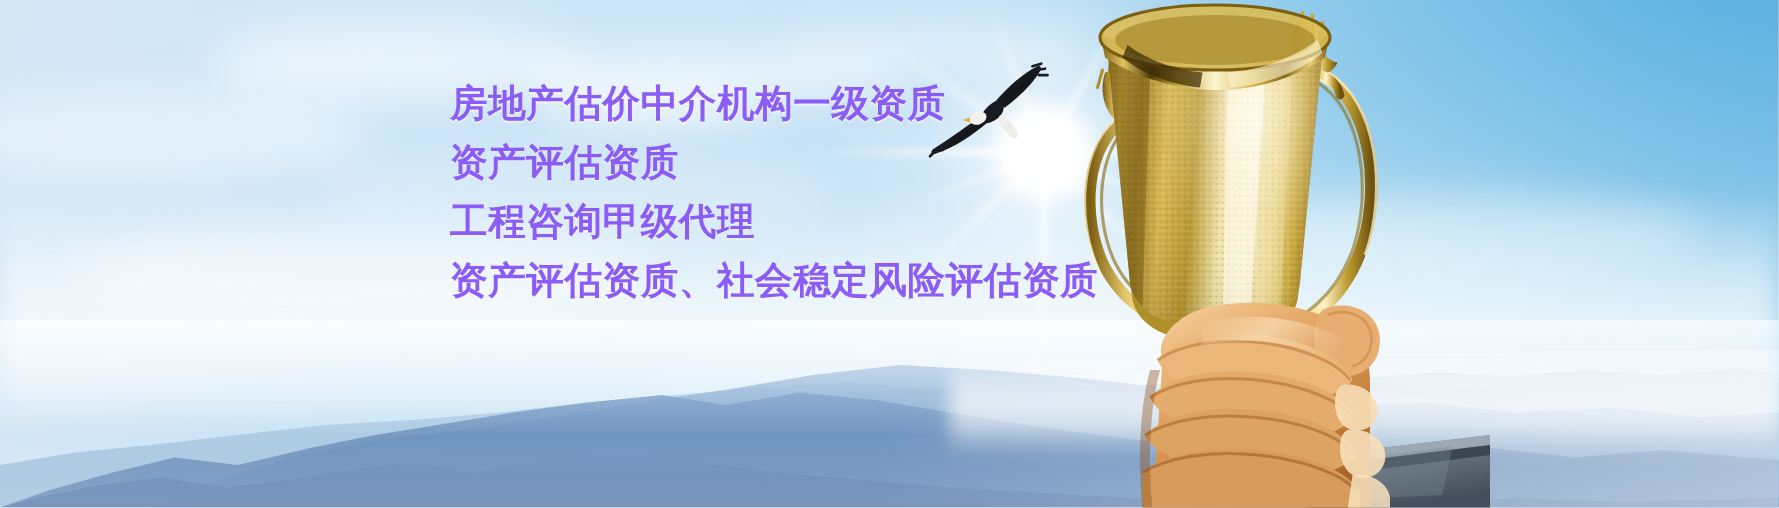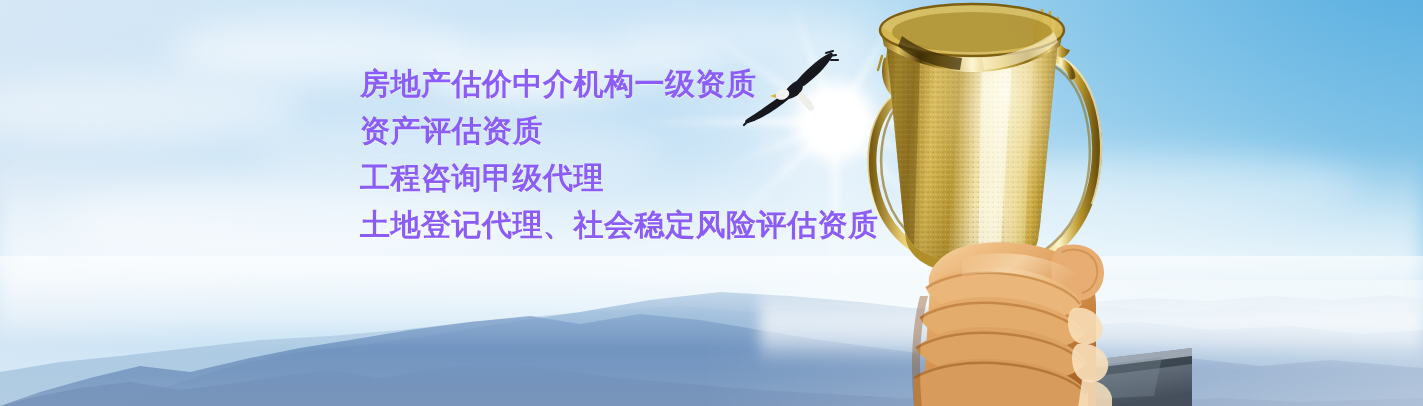--- a/index.html
+++ b/index.html
@@ -384,16 +384,16 @@
       <path d="M100 262 C140 252 190 258 222 282 L214 300 C182 278 138 272 100 280 Z" fill="url(#skinHi)"></path>
 
       <path d="M58 300 C50 330 48 370 52 412 L60 412 C56 370 58 330 66 300 Z" fill="#8e5019" opacity=".4"></path>
     </g>
   </svg>
 
   <div class="headline">
     <div class="hline">房地产估价中介机构一级资质</div>
     <div class="hline">资产评估资质</div>
     <div class="hline">工程咨询甲级代理</div>
-    <div class="hline">土地登记代理、社会稳定风险评估资质</div>
+    <div class="hline">资产评估资质、社会稳定风险评估资质</div>
   </div>
 
 </div>
 
 </body></html>

